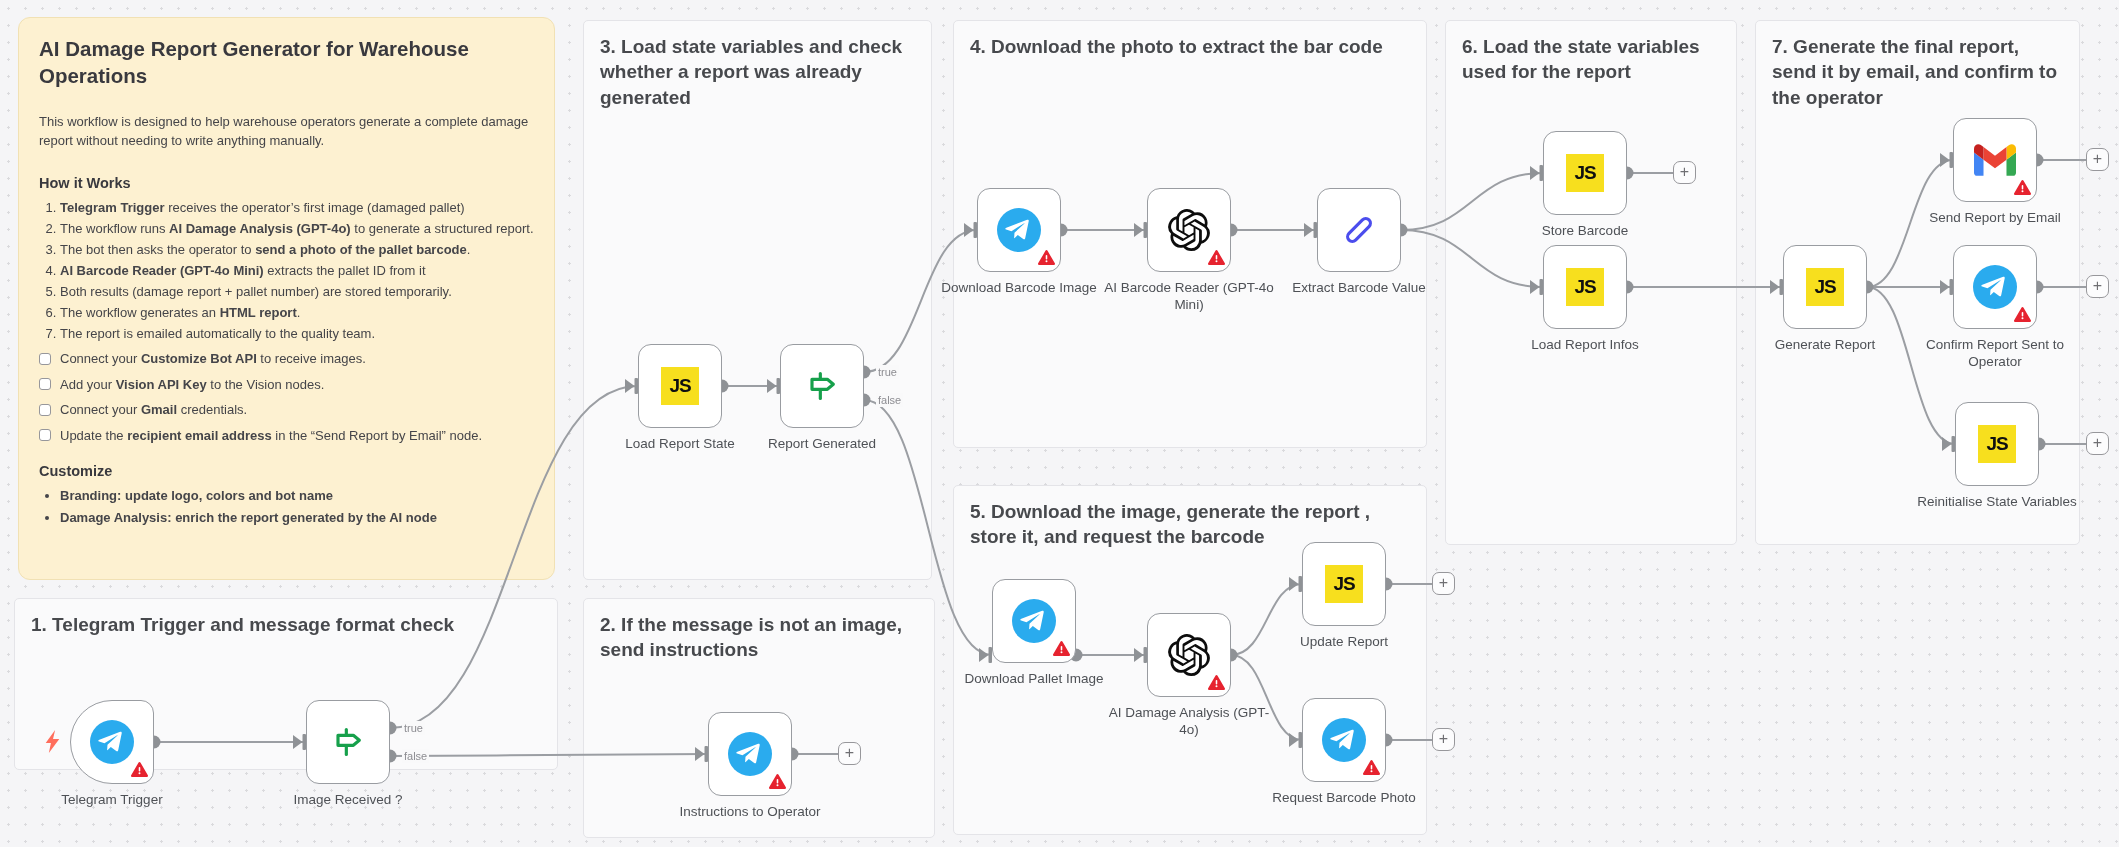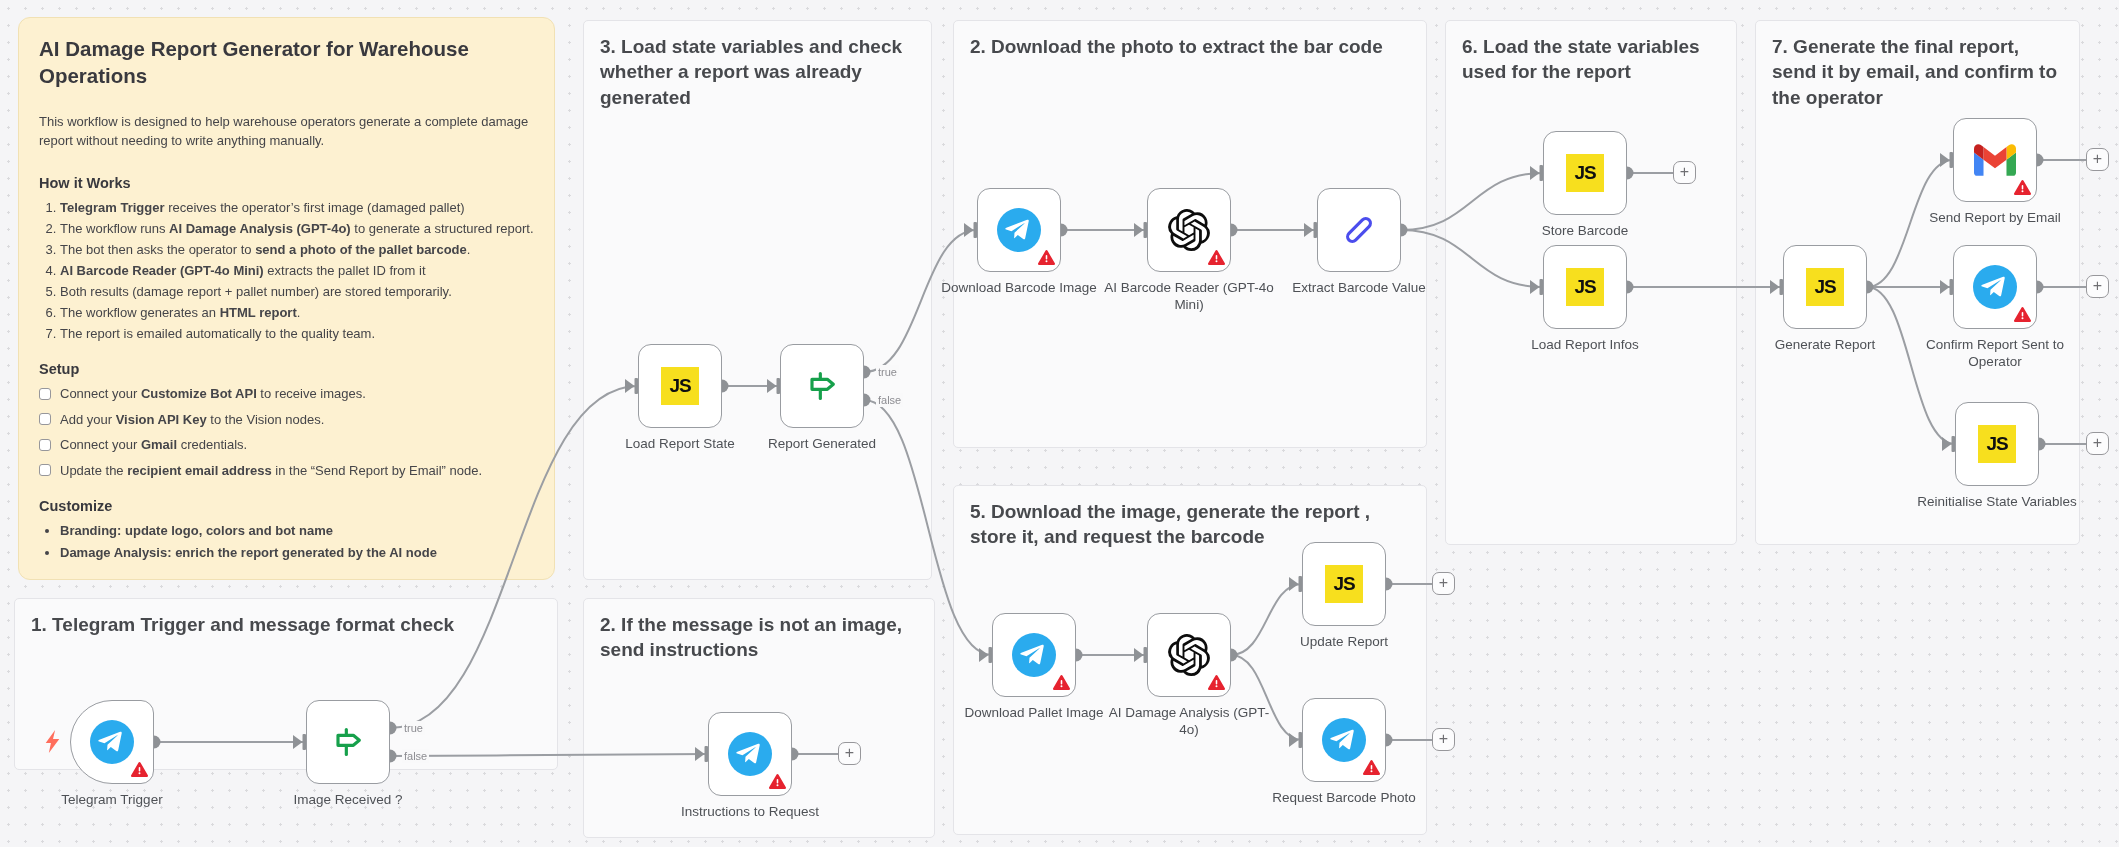--- a/index.html
+++ b/index.html
@@ -78,21 +78,21 @@
 <div class="section" style="left:14px;top:598px;width:544px;height:172px">
   <div class="stitle">1. Telegram Trigger and message format check</div>
 </div>
 <div class="section" style="left:583px;top:598px;width:352px;height:240px">
   <div class="stitle">2. If the message is not an image, send instructions</div>
 </div>
 <div class="section" style="left:583px;top:20px;width:349px;height:560px">
   <div class="stitle">3. Load state variables and check whether a report was already generated</div>
 </div>
 <div class="section" style="left:953px;top:20px;width:474px;height:428px">
-  <div class="stitle">2. Download the photo to extract the bar code</div>
+  <div class="stitle">4. Download the photo to extract the bar code</div>
 </div>
 <div class="section" style="left:953px;top:485px;width:474px;height:350px">
   <div class="stitle">5. Download the image, generate the report , store it, and request the barcode</div>
 </div>
 <div class="section" style="left:1445px;top:20px;width:292px;height:525px">
   <div class="stitle">6. Load the state variables used for the report</div>
 </div>
 <div class="section" style="left:1755px;top:20px;width:325px;height:525px">
   <div class="stitle">7. Generate the final report, send it by email, and confirm to the operator</div>
 </div>
@@ -105,21 +105,20 @@
   <ol>
     <li><span></span><b>Telegram Trigger</b><span> receives the operator’s first image (damaged pallet)</span></li>
     <li><span>The workflow runs </span><b>AI Damage Analysis (GPT-4o)</b><span> to generate a structured report.</span></li>
     <li><span>The bot then asks the operator to </span><b>send a photo of the pallet barcode</b><span>.</span></li>
     <li><span></span><b>AI Barcode Reader (GPT-4o Mini)</b><span> extracts the pallet ID from it</span></li>
     <li><span>Both results (damage report + pallet number) are stored temporarily.</span><b></b><span></span></li>
     <li><span>The workflow generates an </span><b>HTML report</b><span>.</span></li>
     <li><span>The report is emailed automatically to the quality team.</span><b></b><span></span></li>
   </ol>
 
-  <h3>Setup</h3>
   <span class="setup-item"><span class="cb"></span><span>Connect your </span><b>Customize Bot API</b><span> to receive images.</span></span>
   <span class="setup-item"><span class="cb"></span><span>Add your </span><b>Vision API Key</b><span> to the Vision nodes.</span></span>
   <span class="setup-item"><span class="cb"></span><span>Connect your </span><b>Gmail</b><span> credentials.</span></span>
   <span class="setup-item"><span class="cb"></span><span>Update the </span><b>recipient email address</b><span> in the “Send Report by Email” node.</span></span>
 
   <h3>Customize</h3>
   <ul>
     <li><span></span><b>Branding:</b><span> update logo, colors and bot name</span></li>
     <li><span></span><b>Damage Analysis</b><span>: enrich the report generated by the AI node</span></li>
   </ul>
@@ -267,21 +266,21 @@
         <path fill="#fff" d="M17.3 7.2l-1.93 9.26c-.14.65-.53.8-1.07.5l-2.95-2.18-1.42 1.37c-.16.16-.29.29-.6.29l.21-3 5.46-4.93c.24-.21-.05-.33-.37-.12l-6.75 4.25-2.9-.9c-.63-.2-.65-.63.13-.94l11.36-4.38c.53-.19.99.12.83.78z"></path>
       </svg>
   </span>
   <span class="wbadge">
     <svg viewBox="0 0 24 24" width="17" height="17">
         <path d="M12 3 L22.5 21 H1.5 Z" fill="#e6232f" stroke="#e6232f" stroke-width="3" stroke-linejoin="round"></path>
         <rect x="10.9" y="8.6" width="2.2" height="6.2" rx="1.1" fill="#fff"></rect>
         <circle cx="12" cy="17.4" r="1.4" fill="#fff"></circle>
       </svg>
   </span>
-  <div class="nlabel">Instructions to Request</div>
+  <div class="nlabel">Instructions to Operator</div>
 </div>
 
 <div class="node" style="left:638px;top:344px">
   <span class="nicon jsbox">JS</span>
   <div class="nlabel">Load Report State</div>
 </div>
 
 <div class="node" style="left:780px;top:344px">
   <span class="nicon">
     <svg width="40" height="40" viewBox="0 0 24 24">
@@ -386,21 +385,21 @@
       </svg>
   </span>
   <div class="nlabel">Confirm Report Sent to Operator</div>
 </div>
 
 <div class="node" style="left:1955px;top:402px">
   <span class="nicon jsbox">JS</span>
   <div class="nlabel">Reinitialise State Variables</div>
 </div>
 
-<div class="node" style="left:992px;top:613px">
+<div class="node" style="left:992px;top:579px">
   <span class="nicon">
     <svg width="44" height="44" viewBox="0 0 24 24">
         <circle cx="12" cy="12" r="12" fill="#2AABEE"></circle>
         <path fill="#fff" d="M17.3 7.2l-1.93 9.26c-.14.65-.53.8-1.07.5l-2.95-2.18-1.42 1.37c-.16.16-.29.29-.6.29l.21-3 5.46-4.93c.24-.21-.05-.33-.37-.12l-6.75 4.25-2.9-.9c-.63-.2-.65-.63.13-.94l11.36-4.38c.53-.19.99.12.83.78z"></path>
       </svg>
   </span>
   <span class="wbadge">
     <svg viewBox="0 0 24 24" width="17" height="17">
         <path d="M12 3 L22.5 21 H1.5 Z" fill="#e6232f" stroke="#e6232f" stroke-width="3" stroke-linejoin="round"></path>
         <rect x="10.9" y="8.6" width="2.2" height="6.2" rx="1.1" fill="#fff"></rect>

